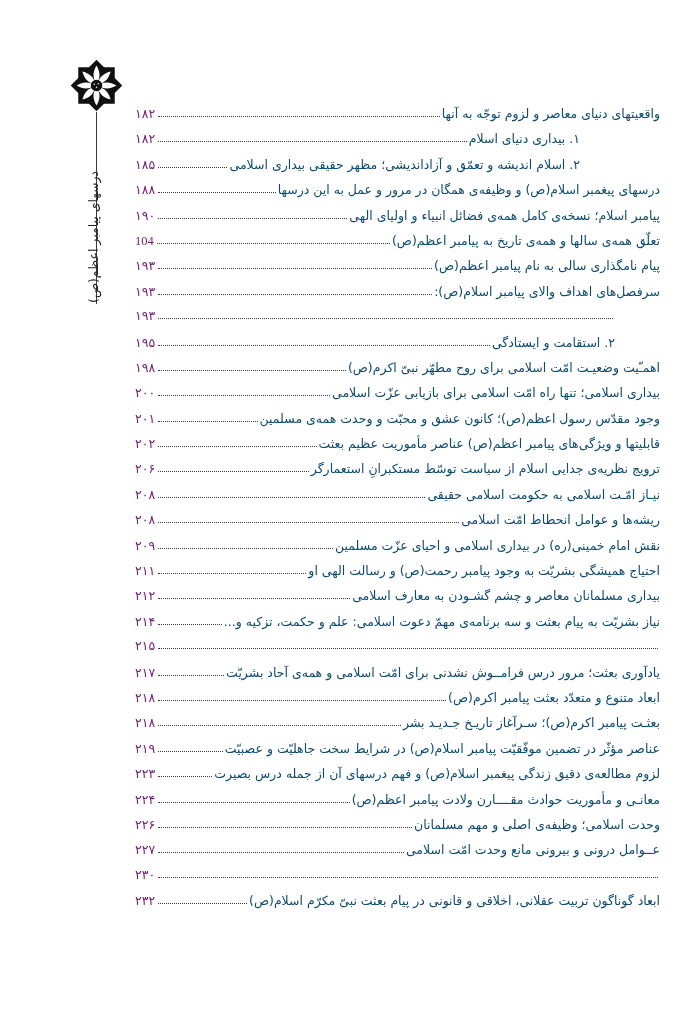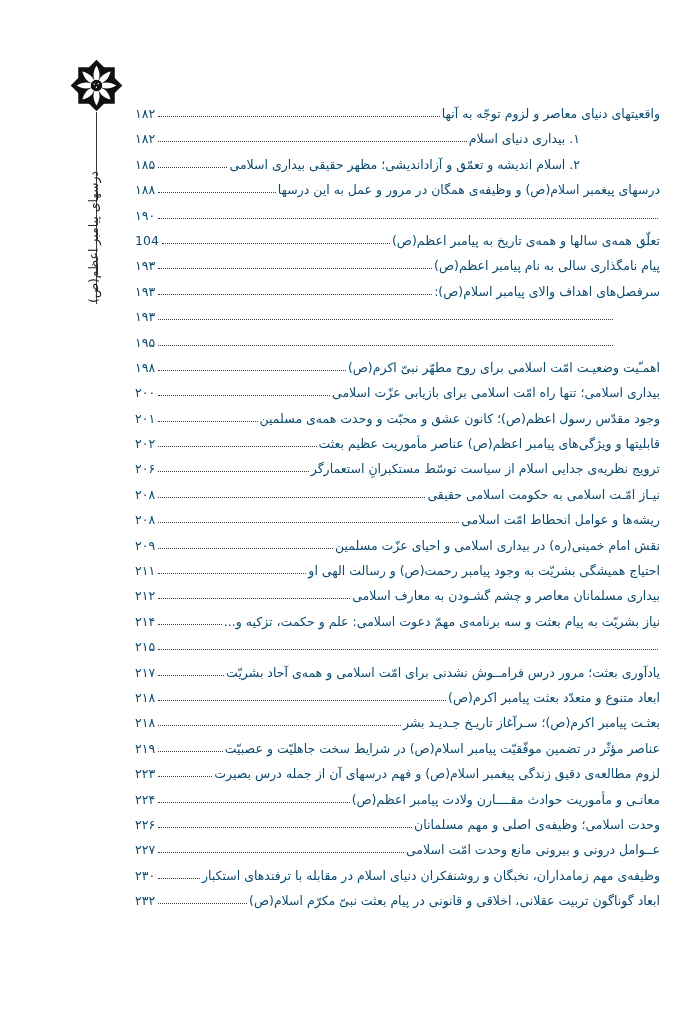--- a/index.html
+++ b/index.html
@@ -58,22 +58,23 @@
     flex: 1 1 0;
     min-width: 2px;
     border-bottom: 1.6px dotted #3d3d3d;
     margin: 0 2px;
     position: relative;
     top: -1px;
   }
   .toc-row .page-num {
     flex: 0 0 auto;
     font-size: 12.5px;
-    color: #0c4a6e;
+    color: #701a75;
     padding-right: 1px;
+    font-family: Liberation Serif, serif;
   }
   .indent-1 { padding-right: 80px; }
   .indent-2 { padding-right: 45px; }
 </style>
 </head>
 <body>
 
 <div class="emblem">
   <svg viewBox="0 0 100 100" width="57" height="57" aria-hidden="true">
     <g fill="#101010">
@@ -115,20 +116,21 @@
     <span class="entry-title">۲. اسلام اندیشه و تعمّق و آزاداندیشی؛ مظهر حقیقی بیداری اسلامی</span>
     <span class="dots"></span>
     <span class="page-num">۱۸۵</span>
   </div>
     <div class="toc-row">
     <span class="entry-title">درسهای پیغمبر اسلام(ص) و وظیفه‌ی همگان در مرور و عمل به این درسها</span>
     <span class="dots"></span>
     <span class="page-num">۱۸۸</span>
   </div>
     <div class="toc-row">
+    <span class="entry-title">پیامبر اسلام؛ نسخه‌ی کامل همه‌ی فضائل انبیاء و اولیای الهی</span>
     <span class="dots"></span>
     <span class="page-num">۱۹۰</span>
   </div>
     <div class="toc-row">
     <span class="entry-title">تعلّق همه‌ی سالها و همه‌ی تاریخ به پیامبر اعظم(ص)</span>
     <span class="dots"></span>
     <span class="page-num">104</span>
   </div>
     <div class="toc-row">
     <span class="entry-title">پیام نامگذاری سالی به نام پیامبر اعظم(ص)</span>
@@ -138,20 +140,21 @@
     <div class="toc-row">
     <span class="entry-title">سرفصل‌های اهداف والای پیامبر اسلام(ص):</span>
     <span class="dots"></span>
     <span class="page-num">۱۹۳</span>
   </div>
     <div class="toc-row indent-2">
     <span class="dots"></span>
     <span class="page-num">۱۹۳</span>
   </div>
     <div class="toc-row indent-2">
+    <span class="entry-title">۲. استقامت و ایستادگی</span>
     <span class="dots"></span>
     <span class="page-num">۱۹۵</span>
   </div>
     <div class="toc-row">
     <span class="entry-title">اهمـّیت وضعیـت امّت اسلامی برای روح مطهّر نبیّ اکرم(ص)</span>
     <span class="dots"></span>
     <span class="page-num">۱۹۸</span>
   </div>
     <div class="toc-row">
     <span class="entry-title">بیداری اسلامی؛ تنها راه امّت اسلامی برای بازیابی عزّت اسلامی</span>
@@ -241,21 +244,20 @@
     <span class="entry-title">وحدت اسلامی؛ وظیفه‌ی اصلی و مهم مسلمانان</span>
     <span class="dots"></span>
     <span class="page-num">۲۲۶</span>
   </div>
     <div class="toc-row">
     <span class="entry-title">عــوامل درونی و بیرونی مانع وحدت امّت اسلامی</span>
     <span class="dots"></span>
     <span class="page-num">۲۲۷</span>
   </div>
     <div class="toc-row">
-    <span class="entry-title">وظیفه‌ی مهم زمامداران، نخبگان و روشنفکران دنیای اسلام در مقابله با ترفندهای استکبار</span>
     <span class="dots"></span>
     <span class="page-num">۲۳۰</span>
   </div>
     <div class="toc-row">
     <span class="entry-title">ابعاد گوناگون تربیت عقلانی، اخلاقی و قانونی در پیام بعثت نبیّ مکرّم اسلام(ص)</span>
     <span class="dots"></span>
     <span class="page-num">۲۳۲</span>
   </div>
   </div>
 

